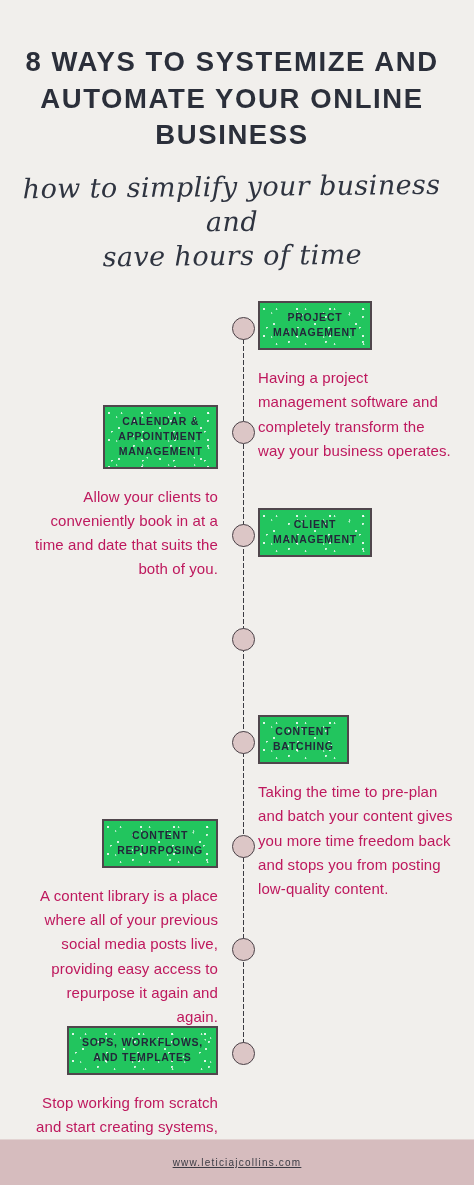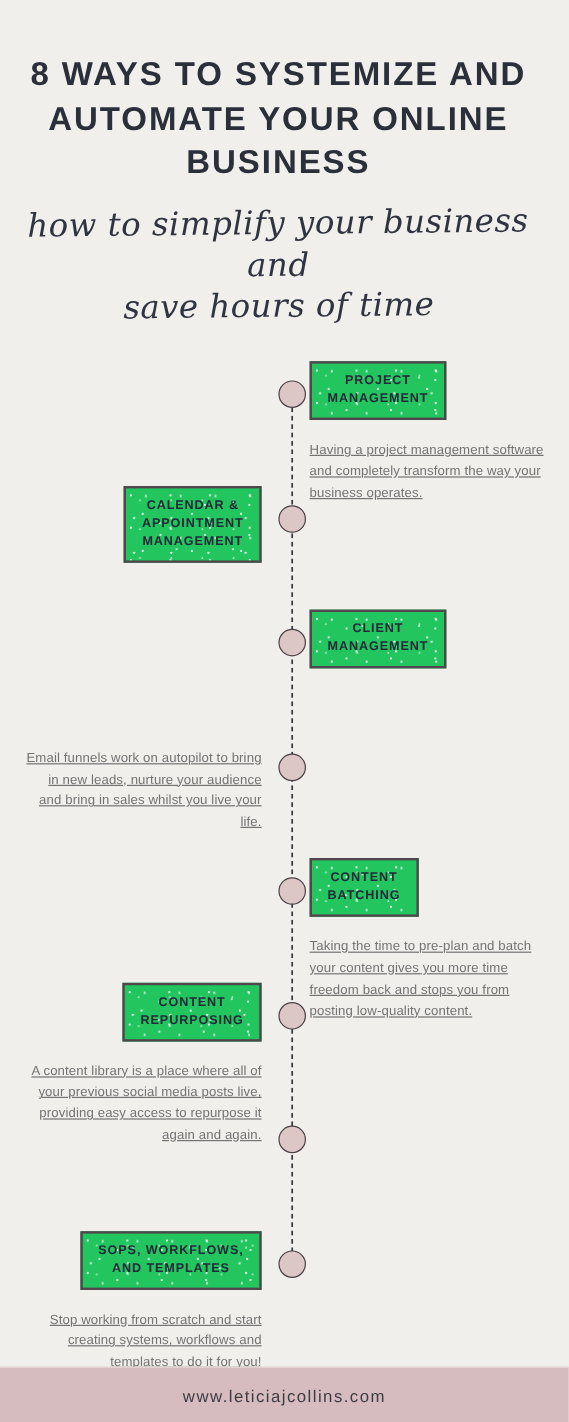--- a/index.html
+++ b/index.html
@@ -130,42 +130,42 @@
     letter-spacing:0.75px;
     line-height:1.42;
     color:#23283a;
     text-align:center;
     text-transform:uppercase;
     white-space:pre-line;
   }
 
   .body-text {
     margin-top:12px;
-    font-size:11px;
+    font-size:15px;
     line-height:1.62;
-    color:#737373;
+    color:#be185d;
     letter-spacing:0.1px;
-    text-decoration:underline;
   }
 
   
   .footer {
     position:absolute;
     left:0; right:0; bottom:0;
     height:46px;
     background:#d6bcbe;
     display:flex;
     align-items:center;
     justify-content:center;
     border-top:1px solid #e2d3d2;
   }
   .footer-url {
-    font-size:14px;
+    font-size:10px;
     letter-spacing:1.2px;
     color:#3b3b44;
+    text-decoration:underline;
   }
 </style>
 </head>
 <body>
 
 <div class="page">
 
   <div class="header">
     <div class="main-title">8 WAYS TO SYSTEMIZE AND AUTOMATE YOUR ONLINE BUSINESS</div>
     <div class="subtitle">
@@ -184,24 +184,24 @@
         <div class="dot" style="top: 436px;"></div>
         <div class="dot" style="top: 539.5px;"></div>
         <div class="dot" style="top: 643px;"></div>
         <div class="dot" style="top: 746.5px;"></div>
       </div>
     <div id="timeline-items">
         <div class="item right" style="top: 6px;"><div class="badge"><span class="badge-label">PROJECT
 MANAGEMENT</span></div><div class="body-text">Having a project management software and completely transform the way your business operates.</div></div>
         <div class="item left" style="top: 109.5px;"><div class="badge"><span class="badge-label">CALENDAR &amp;
 APPOINTMENT
-MANAGEMENT</span></div></div>
+MANAGEMENT</span></div><div class="body-text">Allow your clients to conveniently book in at a time and date that suits the both of you.</div></div>
         <div class="item right" style="top: 213px;"><div class="badge"><span class="badge-label">CLIENT
 MANAGEMENT</span></div></div>
-        <div class="item left" style="top: 316.5px;"><div class="body-text">Email funnels work on autopilot to bring in new leads, nurture your audience and bring in sales whilst you live your life.</div></div>
+        <div class="item left" style="top: 316.5px;"></div>
         <div class="item right" style="top: 420px;"><div class="badge"><span class="badge-label">CONTENT
 BATCHING</span></div><div class="body-text">Taking the time to pre-plan and batch your content gives you more time freedom back and stops you from posting low-quality content.</div></div>
         <div class="item left" style="top: 523.5px;"><div class="badge"><span class="badge-label">CONTENT
 REPURPOSING</span></div><div class="body-text">A content library is a place where all of your previous social media posts live, providing easy access to repurpose it again and again.</div></div>
         <div class="item right" style="top: 627px;"></div>
         <div class="item left" style="top: 730.5px;"><div class="badge"><span class="badge-label">SOPS, WORKFLOWS,
 AND TEMPLATES</span></div><div class="body-text">Stop working from scratch and start creating systems, workflows and templates to do it for you!</div></div>
       </div>
   </div>
 

